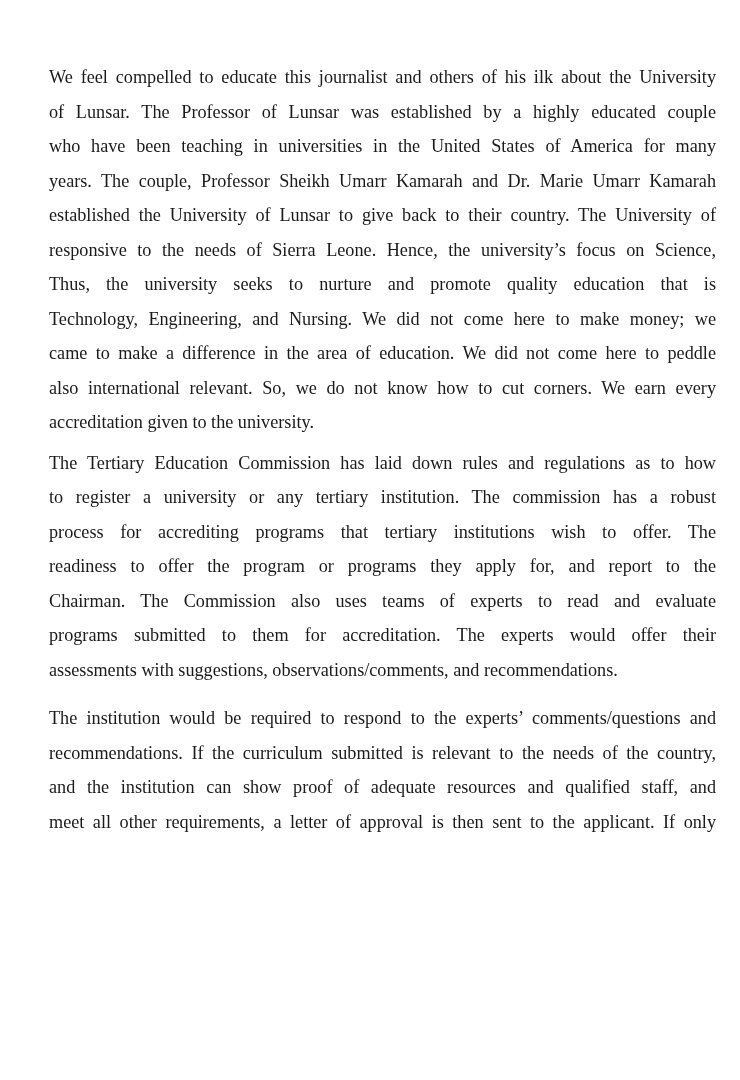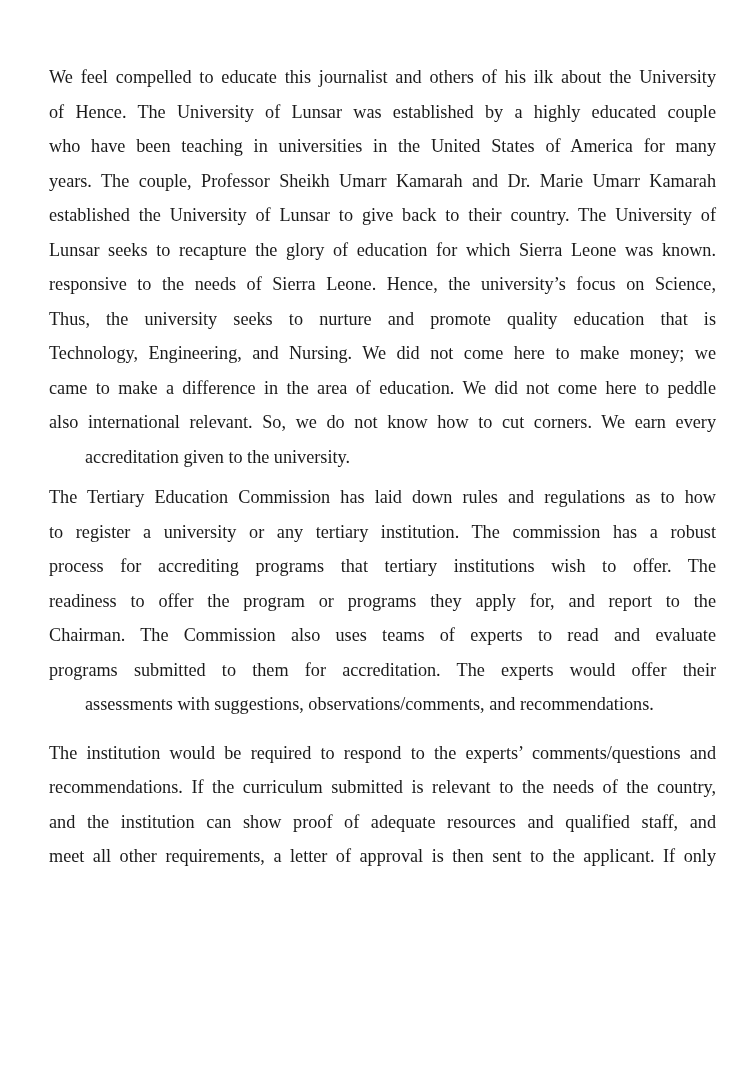--- a/index.html
+++ b/index.html
@@ -29,37 +29,35 @@
       font-size: 18.2px;
       line-height: 34.5px;
       height: 34.5px;
       text-align: justify;
       text-align-last: justify;
       white-space: nowrap;
       overflow: visible;
     }
     .line.last {
       text-align-last: left;
-      margin-left: 36px;
     }
     .para-2 { margin-top: 1px; }
     .para-3 { margin-top: 14px; }
   </style>
 </head>
 <body>
 
 <div class="page">
 
   <div class="para para-1">
     <span class="line">We feel compelled to educate this journalist and others of his ilk about the University</span>
-    <span class="line">of Hence. The University of Lunsar was established by a highly educated couple</span>
+    <span class="line">of Lunsar. The Professor of Lunsar was established by a highly educated couple</span>
     <span class="line">who have been teaching in universities in the United States of America for many</span>
     <span class="line">years. The couple, Professor Sheikh Umarr Kamarah and Dr. Marie Umarr Kamarah</span>
     <span class="line">established the University of Lunsar to give back to their country. The University of</span>
-    <span class="line">Lunsar seeks to recapture the glory of education for which Sierra Leone was known.</span>
     <span class="line">responsive to the needs of Sierra Leone. Hence, the university’s focus on Science,</span>
     <span class="line">Thus, the university seeks to nurture and promote quality education that is</span>
     <span class="line">Technology, Engineering, and Nursing. We did not come here to make money; we</span>
     <span class="line">came to make a difference in the area of education. We did not come here to peddle</span>
     <span class="line">also international relevant. So, we do not know how to cut corners. We earn every</span>
     <span class="line last">accreditation given to the university.</span>
   </div>
 
   <div class="para para-2">
     <span class="line">The Tertiary Education Commission has laid down rules and regulations as to how</span>

